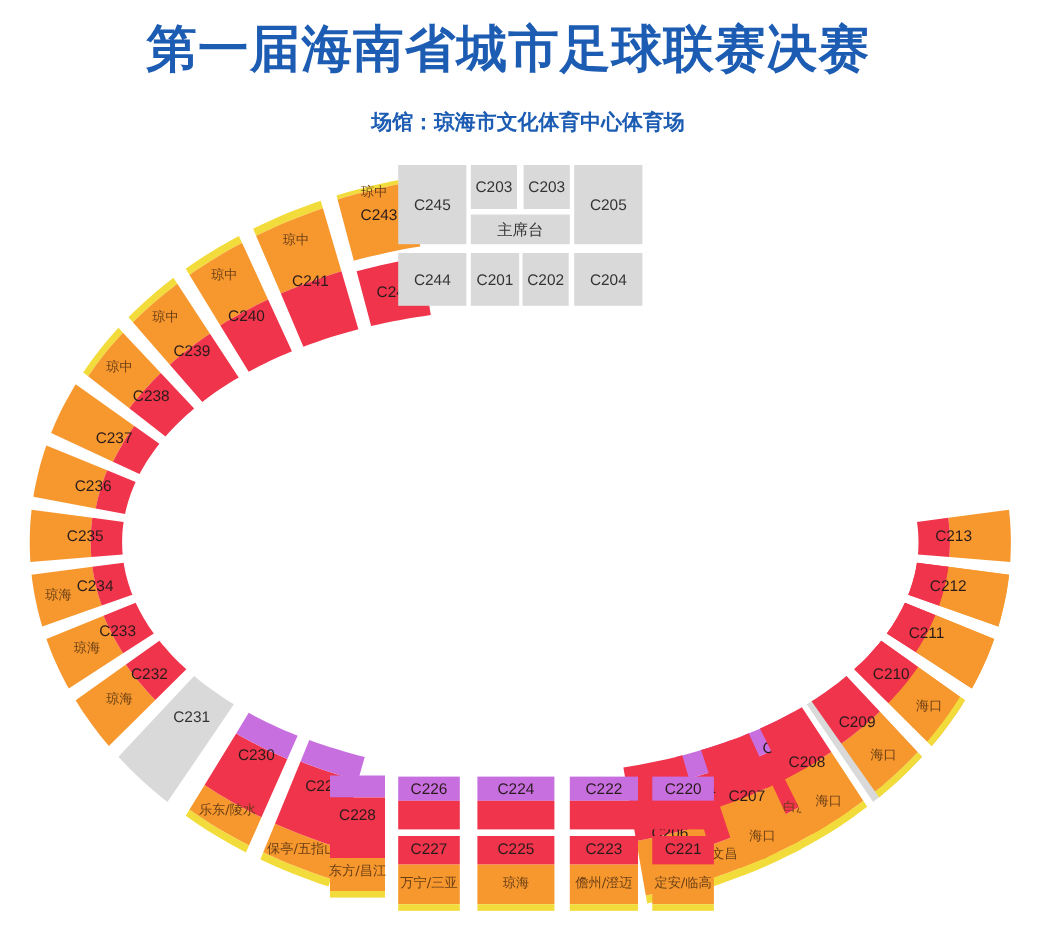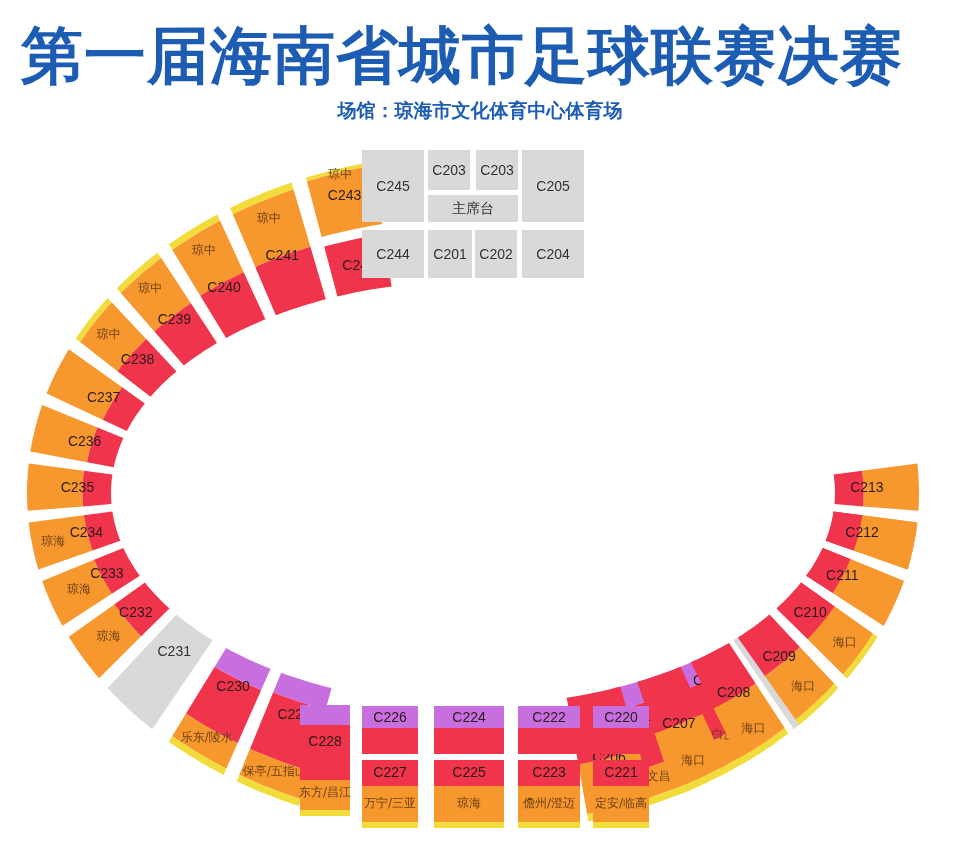--- a/index.html
+++ b/index.html
@@ -1,17 +1,17 @@
 <!DOCTYPE html>
 <html><head>
 <meta charset="utf-8">
 <style>
   html,body{margin:0;padding:0;background:#fff;}
   body{width:960px;height:856px;overflow:hidden;position:relative;font-family:"DejaVu Sans","Liberation Sans",sans-serif;}
-  .title{position:absolute;left:0;top:14px;width:924px;text-align:center;font-size:62px;font-weight:bold;color:#1c5cb3;letter-spacing:1px;font-family:"DejaVu Sans",sans-serif;}
+  .title{position:absolute;left:0;top:14px;width:924px;text-align:center;font-size:46px;font-weight:bold;color:#1c5cb3;letter-spacing:1px;font-family:"DejaVu Sans",sans-serif;}
   .subtitle{position:absolute;left:0;top:98px;width:960px;text-align:center;font-size:19px;font-weight:bold;color:#1c5cb3;font-family:"DejaVu Sans",sans-serif;}
   svg{position:absolute;left:0;top:0;}
   .sec-label{font-family:"Liberation Sans",sans-serif;font-size:14px;fill:#2a1b1b;}
   .region-label{font-family:"DejaVu Sans",sans-serif;font-size:12px;fill:#6a3e14;}
   .gray-label{font-family:"Liberation Sans",sans-serif;font-size:14px;fill:#333;}
 </style>
 </head>
 <body>
 
 <div class="title">第一届海南省城市足球联赛决赛</div>

